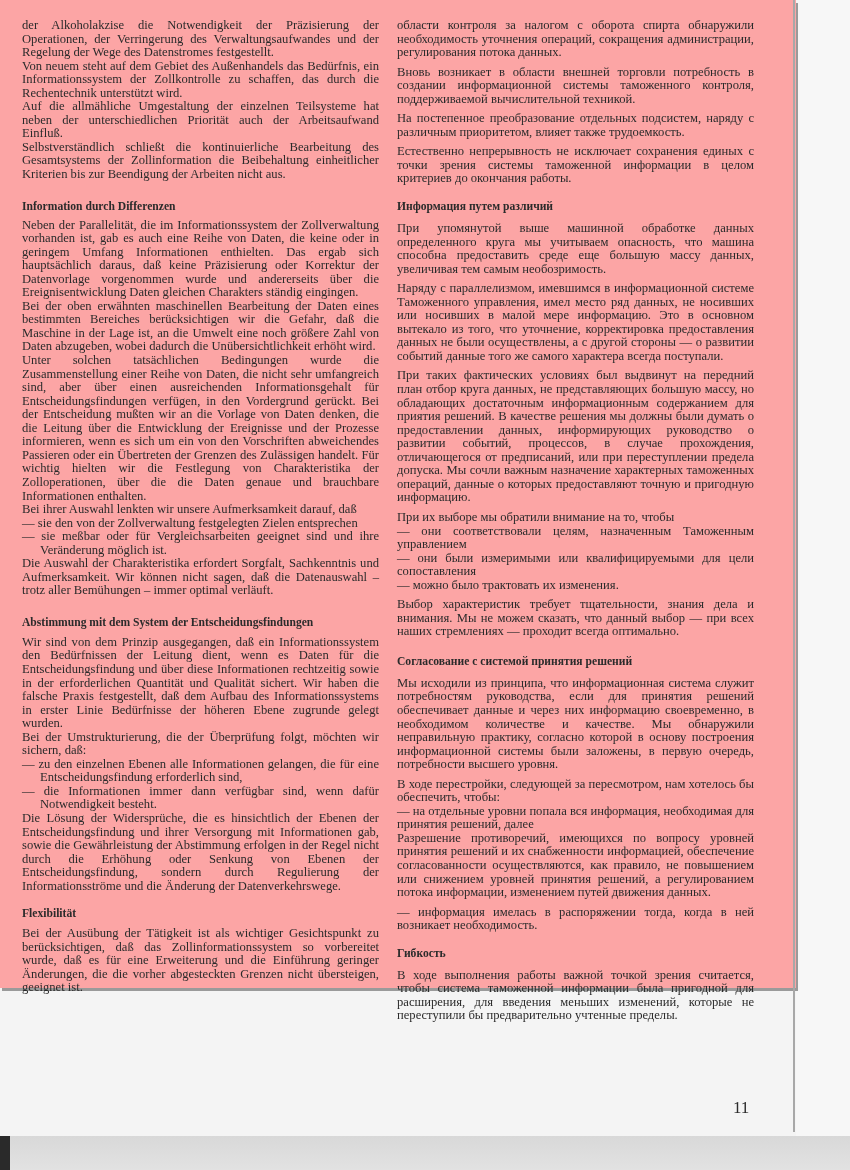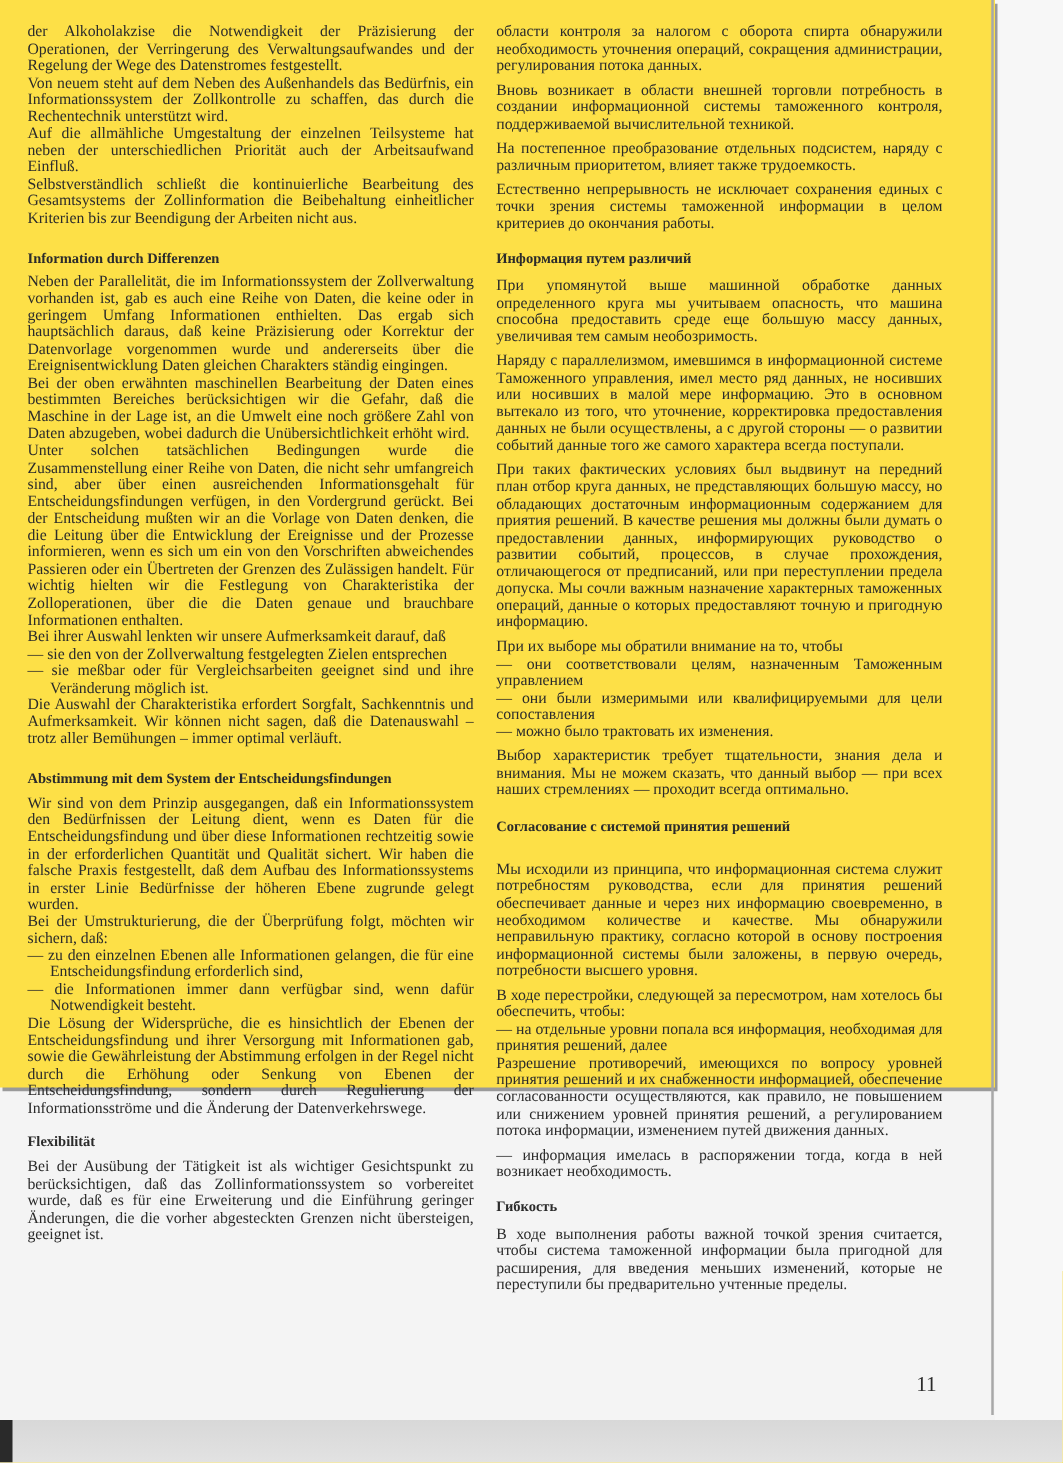--- a/index.html
+++ b/index.html
@@ -3,22 +3,22 @@
 <meta charset="utf-8">
 <style>
   html, body { margin: 0; padding: 0; }
   body {
     width: 850px; height: 1170px; position: relative; overflow: hidden;
     background: #f4f4f4;
     font-family: "Liberation Serif", "DejaVu Serif", serif;
     color: #2b2b2b;
   }
   .page {
-    position: absolute; left: 0; top: 0; width: 796px; height: 870px;
-    background: #fde047;
+    position: absolute; left: 0; top: 0; width: 796px; height: 988px;
+    background: #fca5a5;
     box-shadow: 2px 3px 0 #9a9a9a;
   }
   .page-edge {
     position: absolute; left: 793px; top: 0; width: 2px; height: 1132px;
     background: #a8a8a8;
   }
   .under-page {
     position: absolute; left: 0; top: 1136px; width: 850px; height: 34px;
     background: linear-gradient(#d8d8d8, #e2e2e2);
   }
@@ -53,21 +53,21 @@
 
 <div class="right-strip"></div>
 <div class="under-page"></div>
 <div class="under-page-left"></div>
 
 <div class="page">
   <div class="page-edge"></div>
 
   <div class="col left">
     <p style="margin-top:14px">der Alkoholakzise die Notwendigkeit der Präzisierung der Operationen, der Verringerung des Verwaltungsaufwandes und der Regelung der Wege des Datenstromes festgestellt.</p>
-    <p>Von neuem steht auf dem Neben des Außenhandels das Bedürfnis, ein Informationssystem der Zollkontrolle zu schaffen, das durch die Rechentechnik unterstützt wird.</p>
+    <p>Von neuem steht auf dem Gebiet des Außenhandels das Bedürfnis, ein Informationssystem der Zollkontrolle zu schaffen, das durch die Rechentechnik unterstützt wird.</p>
     <p>Auf die allmähliche Umgestaltung der einzelnen Teilsysteme hat neben der unterschiedlichen Priorität auch der Arbeitsaufwand Einfluß.</p>
     <p>Selbstverständlich schließt die kontinuierliche Bearbeitung des Gesamtsystems der Zollinformation die Beibehaltung einheitlicher Kriterien bis zur Beendigung der Arbeiten nicht aus.</p>
 
     <h2 style="margin-top:18px;margin-bottom:5px">Information durch Differenzen</h2>
     <p>Neben der Parallelität, die im Informationssystem der Zollverwaltung vorhanden ist, gab es auch eine Reihe von Daten, die keine oder in geringem Umfang Informationen enthielten. Das ergab sich hauptsächlich daraus, daß keine Präzisierung oder Korrektur der Datenvorlage vorgenommen wurde und andererseits über die Ereignisentwicklung Daten gleichen Charakters ständig eingingen.</p>
     <p>Bei der oben erwähnten maschinellen Bearbeitung der Daten eines bestimmten Bereiches berücksichtigen wir die Gefahr, daß die Maschine in der Lage ist, an die Umwelt eine noch größere Zahl von Daten abzugeben, wobei dadurch die Unübersichtlichkeit erhöht wird.</p>
     <p>Unter solchen tatsächlichen Bedingungen wurde die Zusammenstellung einer Reihe von Daten, die nicht sehr umfangreich sind, aber über einen ausreichenden Informationsgehalt für Entscheidungsfindungen verfügen, in den Vordergrund gerückt. Bei der Entscheidung mußten wir an die Vorlage von Daten denken, die die Leitung über die Entwicklung der Ereignisse und der Prozesse informieren, wenn es sich um ein von den Vorschriften abweichendes Passieren oder ein Übertreten der Grenzen des Zulässigen handelt. Für wichtig hielten wir die Festlegung von Charakteristika der Zolloperationen, über die die Daten genaue und brauchbare Informationen enthalten.</p>
     <p>Bei ihrer Auswahl lenkten wir unsere Aufmerksamkeit darauf, daß</p>
     <p class="dash-item">— sie den von der Zollverwaltung festgelegten Zielen entsprechen</p>
     <p class="dash-item">— sie meßbar oder für Vergleichsarbeiten geeignet sind und ihre Veränderung möglich ist.</p>
@@ -93,21 +93,21 @@
     <h2 style="margin-top:14px;margin-bottom:8px">Информация путем различий</h2>
     <p>При упомянутой выше машинной обработке данных определенного круга мы учитываем опасность, что машина способна предоставить среде еще большую массу данных, увеличивая тем самым необозримость.</p>
     <p>Наряду с параллелизмом, имевшимся в информационной системе Таможенного управления, имел место ряд данных, не носивших или носивших в малой мере информацию. Это в основном вытекало из того, что уточнение, корректировка предоставления данных не были осуществлены, а с другой стороны — о развитии событий данные того же самого характера всегда поступали.</p>
     <p>При таких фактических условиях был выдвинут на передний план отбор круга данных, не представляющих большую массу, но обладающих достаточным информационным содержанием для приятия решений. В качестве решения мы должны были думать о предоставлении данных, информирующих руководство о развитии событий, процессов, в случае прохождения, отличающегося от предписаний, или при переступлении предела допуска. Мы сочли важным назначение характерных таможенных операций, данные о которых предоставляют точную и пригодную информацию.</p>
     <p class="tight">При их выборе мы обратили внимание на то, чтобы</p>
     <p class="tight">— они соответствовали целям, назначенным Таможенным управлением</p>
     <p class="tight">— они были измеримыми или квалифицируемыми для цели сопоставления</p>
     <p>— можно было трактовать их изменения.</p>
     <p>Выбор характеристик требует тщательности, знания дела и внимания. Мы не можем сказать, что данный выбор — при всех наших стремлениях — проходит всегда оптимально.</p>
 
-    <h2 style="margin-top:16px;margin-bottom:20px">Согласование с системой принятия решений</h2>
+    <h2 style="margin-top:16px;margin-bottom:8px">Согласование с системой принятия решений</h2>
     <p>Мы исходили из принципа, что информационная система служит потребностям руководства, если для принятия решений обеспечивает данные и через них информацию своевременно, в необходимом количестве и качестве. Мы обнаружили неправильную практику, согласно которой в основу построения информационной системы были заложены, в первую очередь, потребности высшего уровня.</p>
     <p class="tight">В ходе перестройки, следующей за пересмотром, нам хотелось бы обеспечить, чтобы:</p>
     <p class="tight">— на отдельные уровни попала вся информация, необходимая для принятия решений, далее</p>
     <p>Разрешение противоречий, имеющихся по вопросу уровней принятия решений и их снабженности информацией, обеспечение согласованности осуществляются, как правило, не повышением или снижением уровней принятия решений, а регулированием потока информации, изменением путей движения данных.</p>
     <p>— информация имелась в распоряжении тогда, когда в ней возникает необходимость.</p>
 
     <h2 style="margin-top:14px;margin-bottom:8px">Гибкость</h2>
     <p>В ходе выполнения работы важной точкой зрения считается, чтобы система таможенной информации была пригодной для расширения, для введения меньших изменений, которые не переступили бы предварительно учтенные пределы.</p>
   </div>
 

